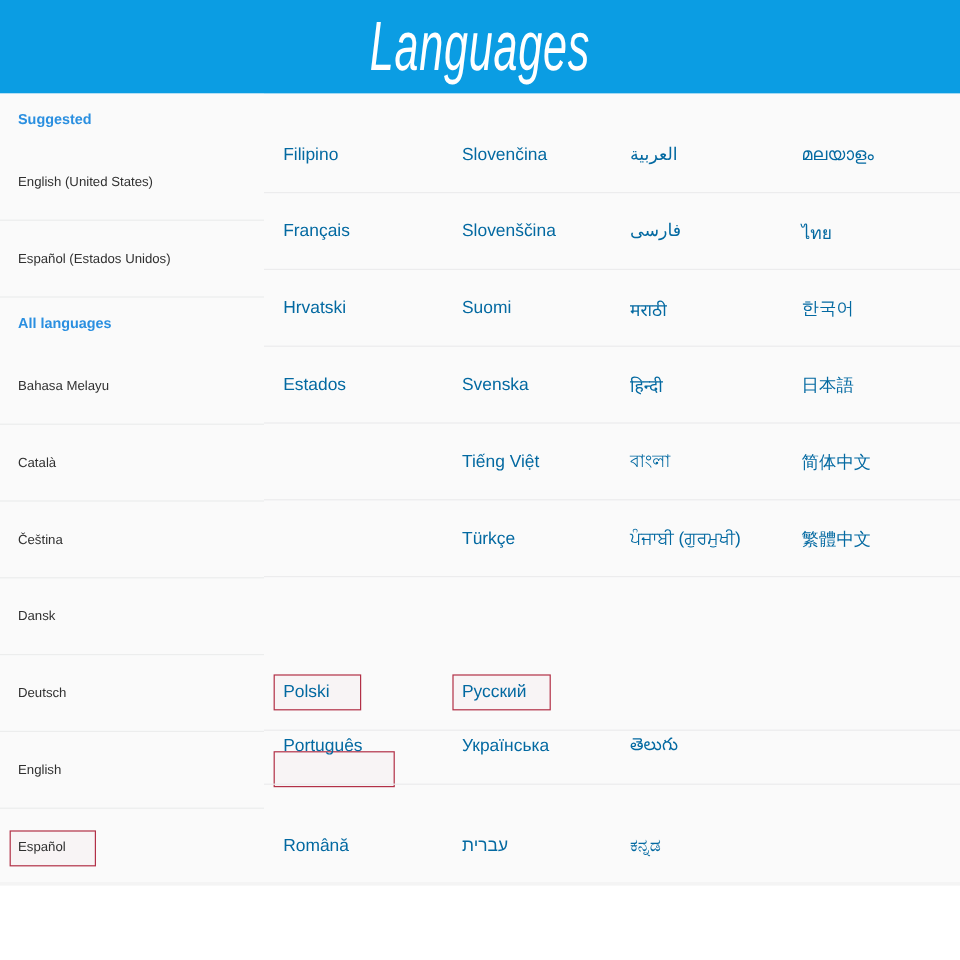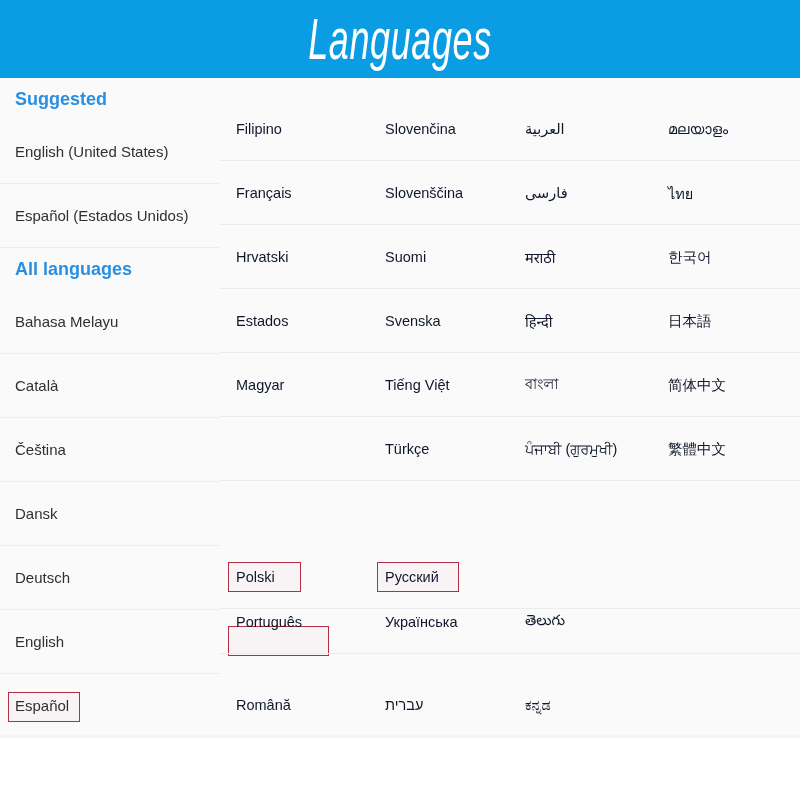--- a/index.html
+++ b/index.html
@@ -75,27 +75,27 @@
     width: 220px;
     box-sizing: border-box;
     border-bottom: 1px solid #eceded;
     display: flex;
     align-items: center;
   }
   .side-row.no-rule { border-bottom: none; }
 
   .side-label {
     padding-left: 15px;
-    font-size: 15px;
+    font-size: 11px;
     color: #303030;
     white-space: nowrap;
   }
   .side-header-label {
     padding-left: 15px;
-    font-size: 18px;
+    font-size: 12px;
     font-weight: bold;
     color: #2a8fe0;
     white-space: nowrap;
   }
 
   
   .grid {
     position: absolute;
     left: 220px;
     top: 0;
@@ -112,21 +112,21 @@
   }
   .grid-row.last { border-bottom: 1px solid #ececed; }
 
   .cell {
     position: absolute;
     top: 0;
     height: 64px;
     display: flex;
     align-items: center;
     font-size: 14.5px;
-    color: #0f172a;
+    color: #0369a1;
     white-space: nowrap;
   }
   .col1 { left: 16px;  width: 140px; }
   .col2 { left: 165px; width: 135px; }
   .col3 { left: 305px; width: 135px; }
   .col4 { left: 448px; width: 132px; }
 
   
   .hl {
     position: absolute;
@@ -213,21 +213,20 @@
           <div class="cell col3">मराठी</div>
           <div class="cell col4">한국어</div>
         </div>
         <div class="grid-row" style="top: 211px;">
           <div class="cell col1">Estados</div>
           <div class="cell col2">Svenska</div>
           <div class="cell col3">हिन्दी</div>
           <div class="cell col4">日本語</div>
         </div>
         <div class="grid-row" style="top: 275px;">
-          <div class="cell col1">Magyar</div>
           <div class="cell col2">Tiếng Việt</div>
           <div class="cell col3">বাংলা</div>
           <div class="cell col4">简体中文</div>
         </div>
         <div class="grid-row" style="top: 339px;">
           <div class="cell col2">Türkçe</div>
           <div class="cell col3">ਪੰਜਾਬੀ (ਗੁਰਮੁਖੀ)</div>
           <div class="cell col4">繁體中文</div>
         </div>
         <div class="hl" style="left: 8px; top: 484px; width: 73.2px; height: 30px;"></div>

